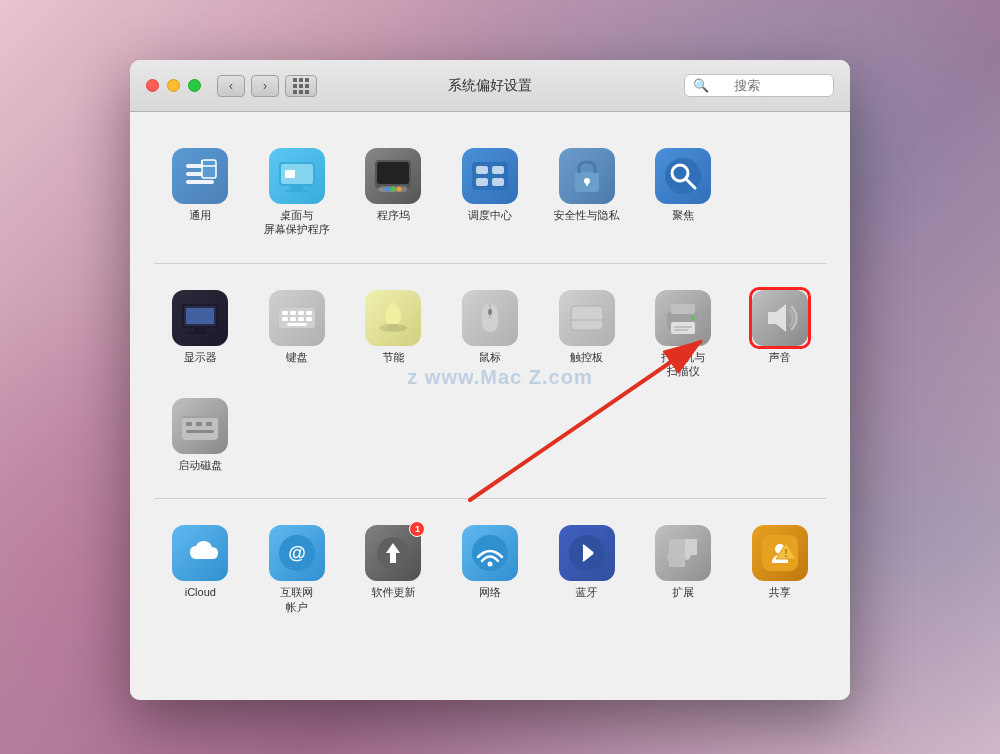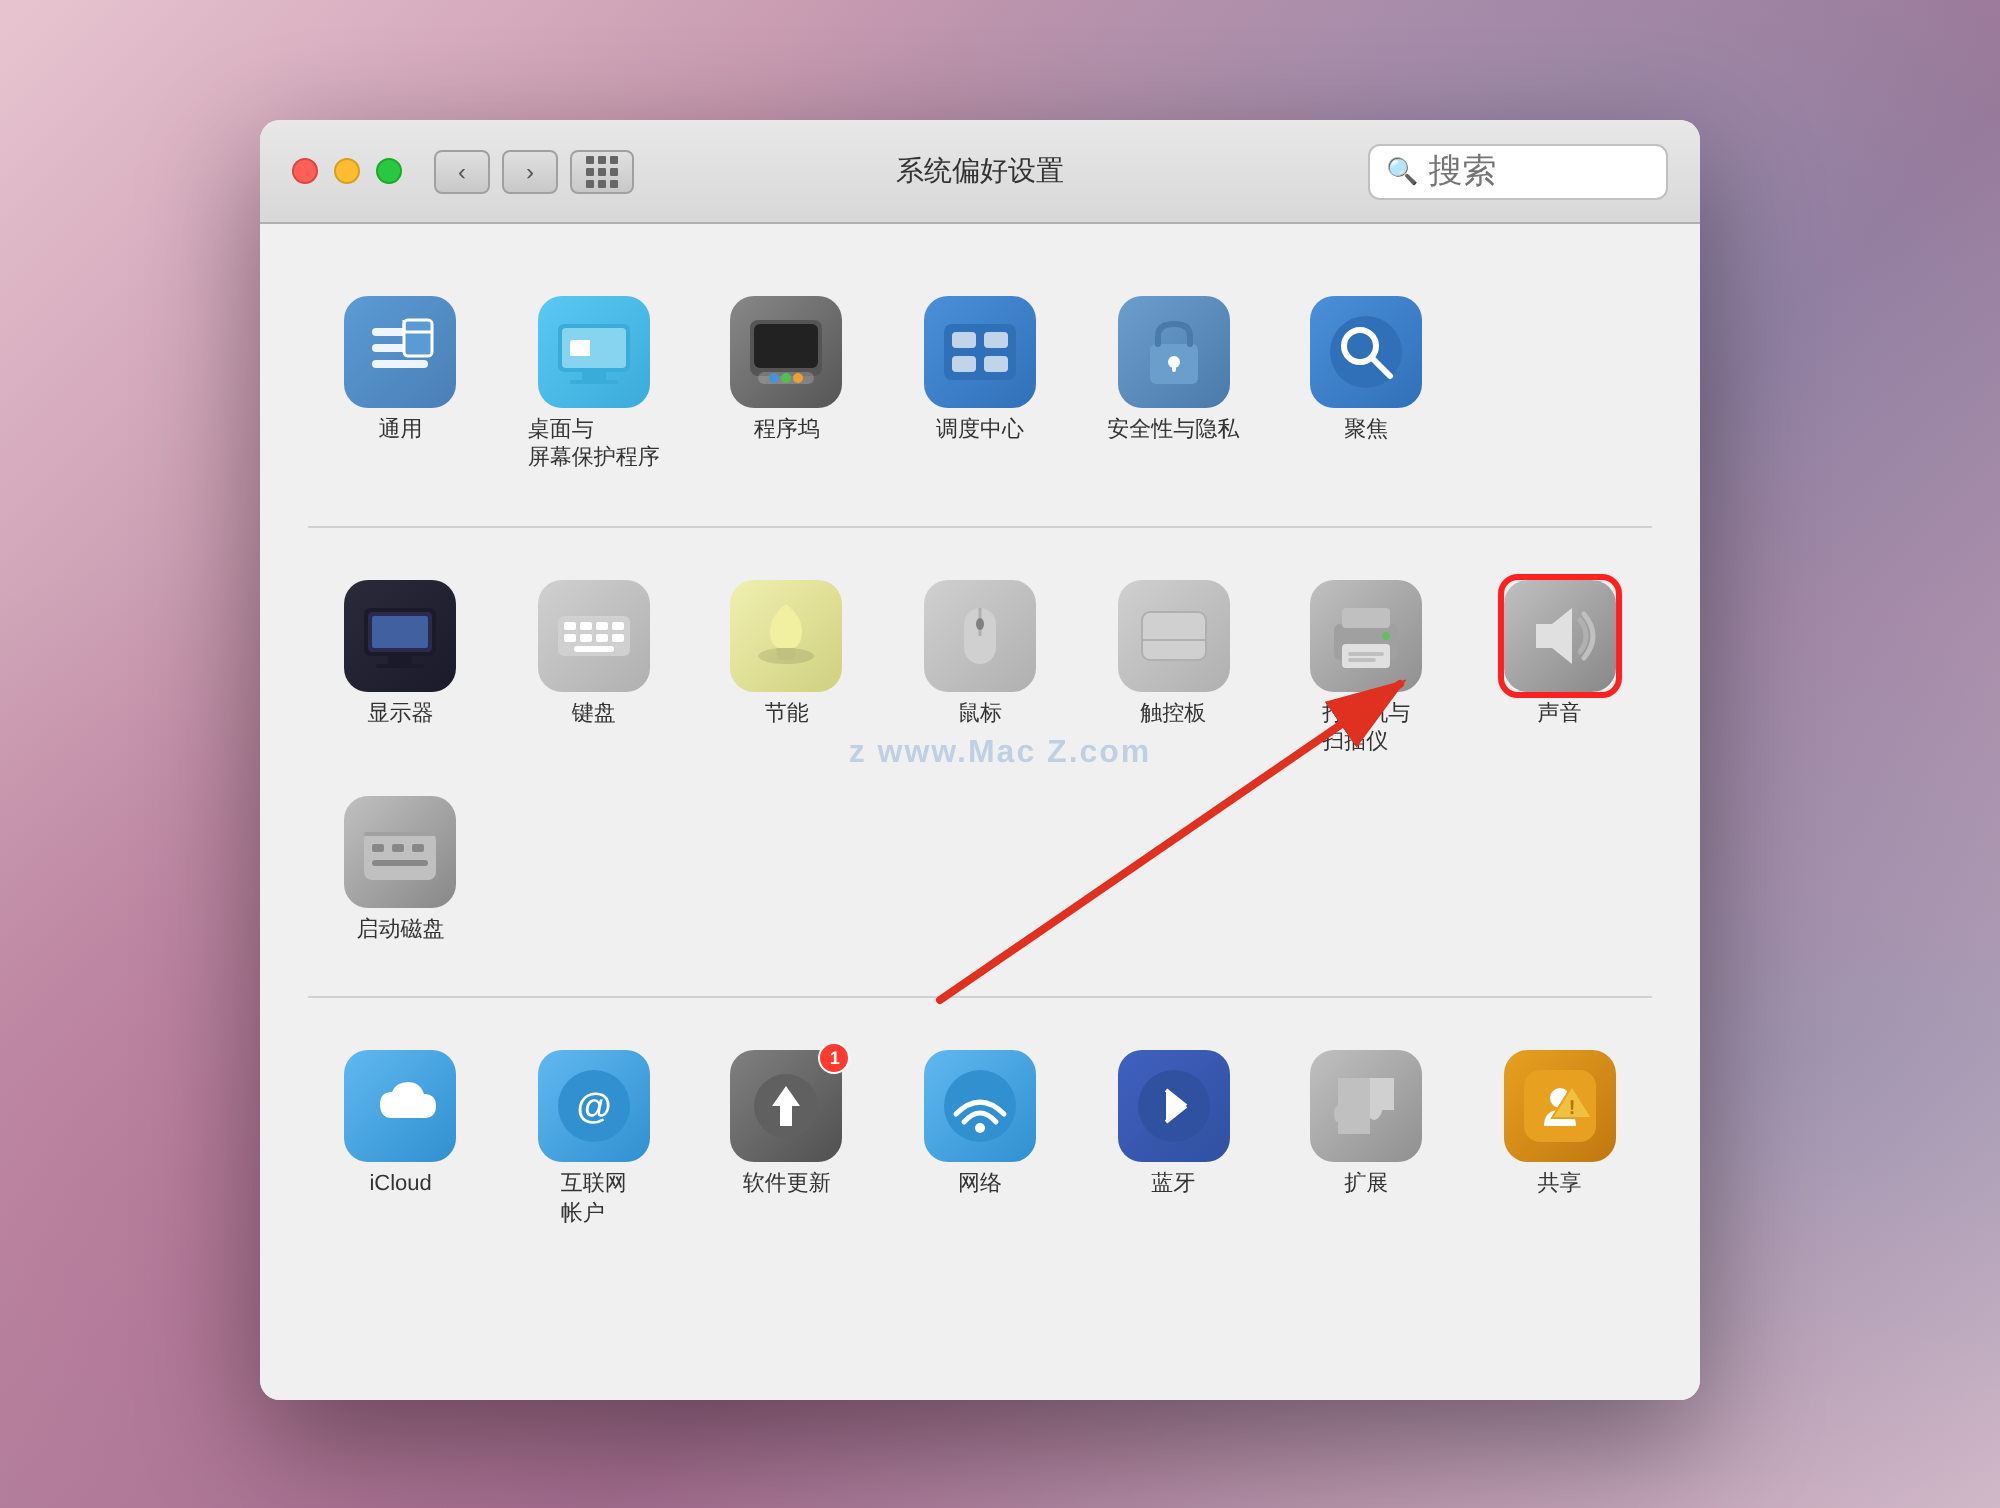--- a/index.html
+++ b/index.html
@@ -138,24 +138,25 @@
       width: 150px;
       gap: 5px;
     }
     .search-icon-char {
       color: #888;
       font-size: 13px;
     }
     .search-input {
       border: none;
       outline: none;
-      font-size: 17px;
+      font-size: 13px;
       color: #ec4899;
       width: 100%;
       background: transparent;
+      margin-left: 20px;
     }
 
     
     .content {
       flex: 1;
       background: #f0f0f0;
       overflow-y: auto;
       padding: 20px 24px;
     }
 
@@ -196,21 +197,21 @@
       display: flex;
       align-items: center;
       justify-content: center;
       font-size: 28px;
       position: relative;
     }
 
     .icon-label {
       font-size: 11px;
       color: #333;
-      text-align: left;
+      text-align: center;
       line-height: 1.3;
       max-width: 72px;
     }
 
     
     .icon-general { background: linear-gradient(135deg, #5b9bd5, #4a7fb5); }
     .icon-desktop { background: linear-gradient(135deg, #5bc8f5, #3aacda); }
     .icon-dock { background: linear-gradient(135deg, #888, #555); }
     .icon-mission { background: linear-gradient(135deg, #4a90d9, #3070b9); }
     .icon-language { background: linear-gradient(135deg, #5bc4f0, #3aa0d0); }
@@ -273,21 +274,21 @@
       font-weight: bold;
     }
 
     
     .watermark {
       position: absolute;
       top: 50%;
       left: 50%;
       transform: translate(-50%, -50%);
       color: rgba(100,150,200,0.35);
-      font-size: 16px;
+      font-size: 20px;
       font-weight: bold;
       white-space: nowrap;
       pointer-events: none;
       z-index: 15;
       letter-spacing: 1px;
     }
   </style>
 </head>
 <body>
 

